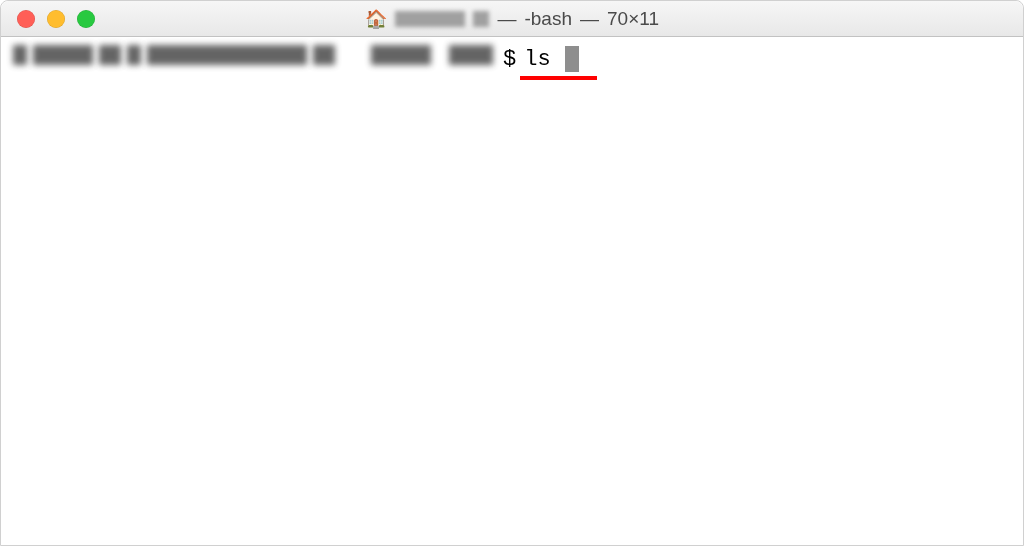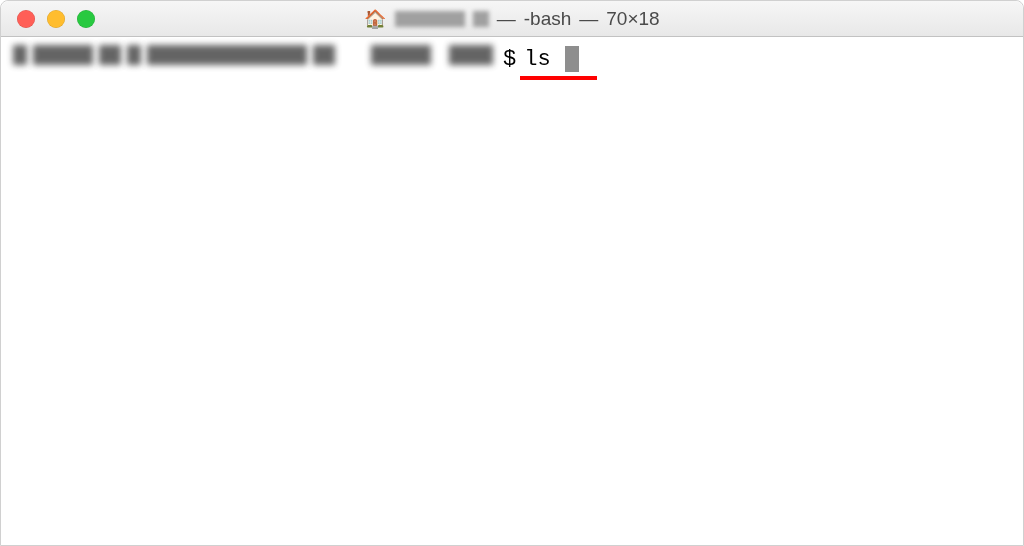--- a/index.html
+++ b/index.html
@@ -123,21 +123,21 @@
     <div class="traffic-light tl-min"></div>
     <div class="traffic-light tl-max"></div>
   </div>
   <div class="title-text">
     <span class="home-icon">🏠</span>
     <span class="obscured-block" style="width:70px;"></span>
     <span class="obscured-block" style="width:16px;"></span>
     <span>—</span>
     <span>-bash</span>
     <span>—</span>
-    <span>70×18</span>
+    <span>70×11</span>
   </div>
 </div>
 
 <div class="terminal-body">
   <div class="prompt-line">
     <span class="pixelated" style="width:14px;"></span>
     <span class="pixelated" style="width:60px;"></span>
     <span class="pixelated" style="width:22px;"></span>
     <span class="pixelated" style="width:14px;"></span>
     <span class="pixelated" style="width:160px;"></span>

